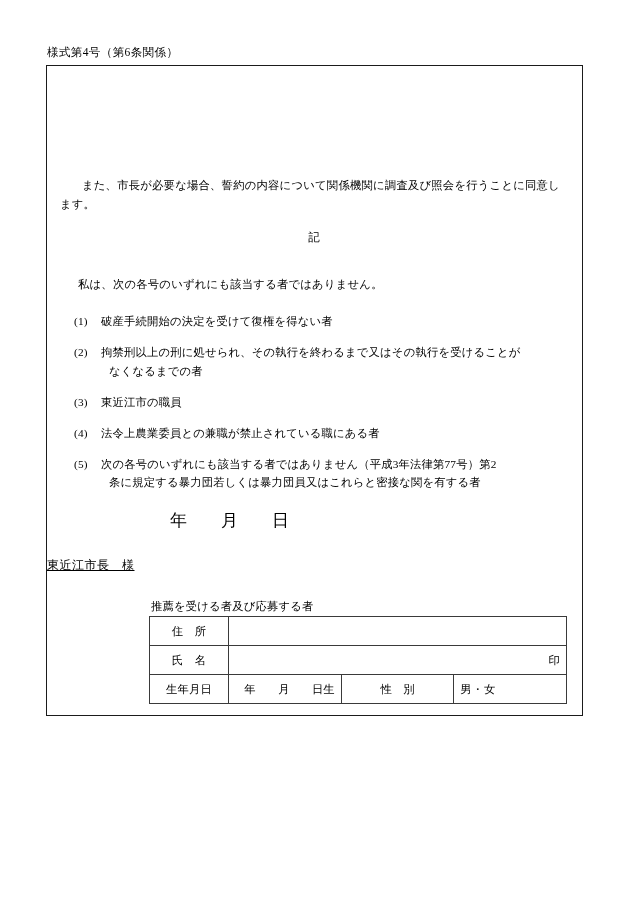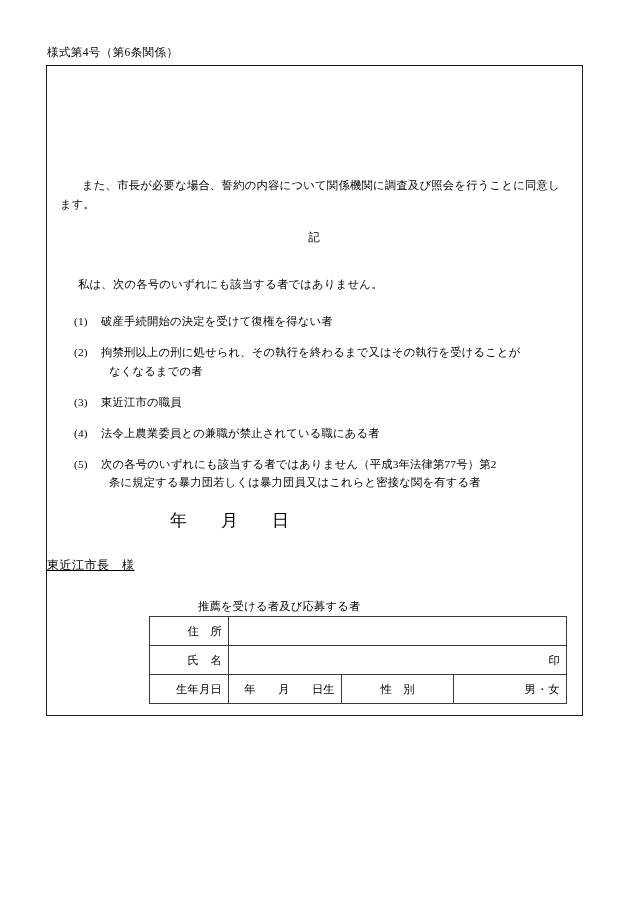--- a/index.html
+++ b/index.html
@@ -138,37 +138,36 @@
     position: absolute;
     left: 102px;
     top: 533px;
     width: 420px;
   }
   .table-caption {
     font-size: 11.3px;
     letter-spacing: 0.2px;
     margin-bottom: 2px;
     padding-left: 2px;
-    margin-left: 47px;
   }
   table.applicant {
     border-collapse: collapse;
     width: 418px;
     table-layout: fixed;
   }
   table.applicant td {
     border: 0.9px solid #3a3a3a;
     height: 29px;
     font-size: 11.3px;
     padding: 0 6px;
     vertical-align: middle;
   }
   td.lbl {
     width: 79px;
-    text-align: right;
+    text-align: center;
     white-space: pre;
     letter-spacing: 0.2px;
     font-family: Liberation Serif, serif;
   }
   td.val { text-align: left; }
   td.val-seal {
     text-align: right;
     padding-right: 48px;
     letter-spacing: 0.2px;
   }
@@ -176,21 +175,21 @@
     text-align: right;
     white-space: pre;
     width: 180px;
   }
   td.lbl-sex {
     width: 60px;
     text-align: center;
     white-space: pre;
   }
   td.val-sex {
-    text-align: right;
+    text-align: left;
     letter-spacing: 0.5px;
   }
 </style>
 </head>
 <body>
 
 <div class="form-number">様式第4号（第6条関係）</div>
 
 <div class="frame">
 

